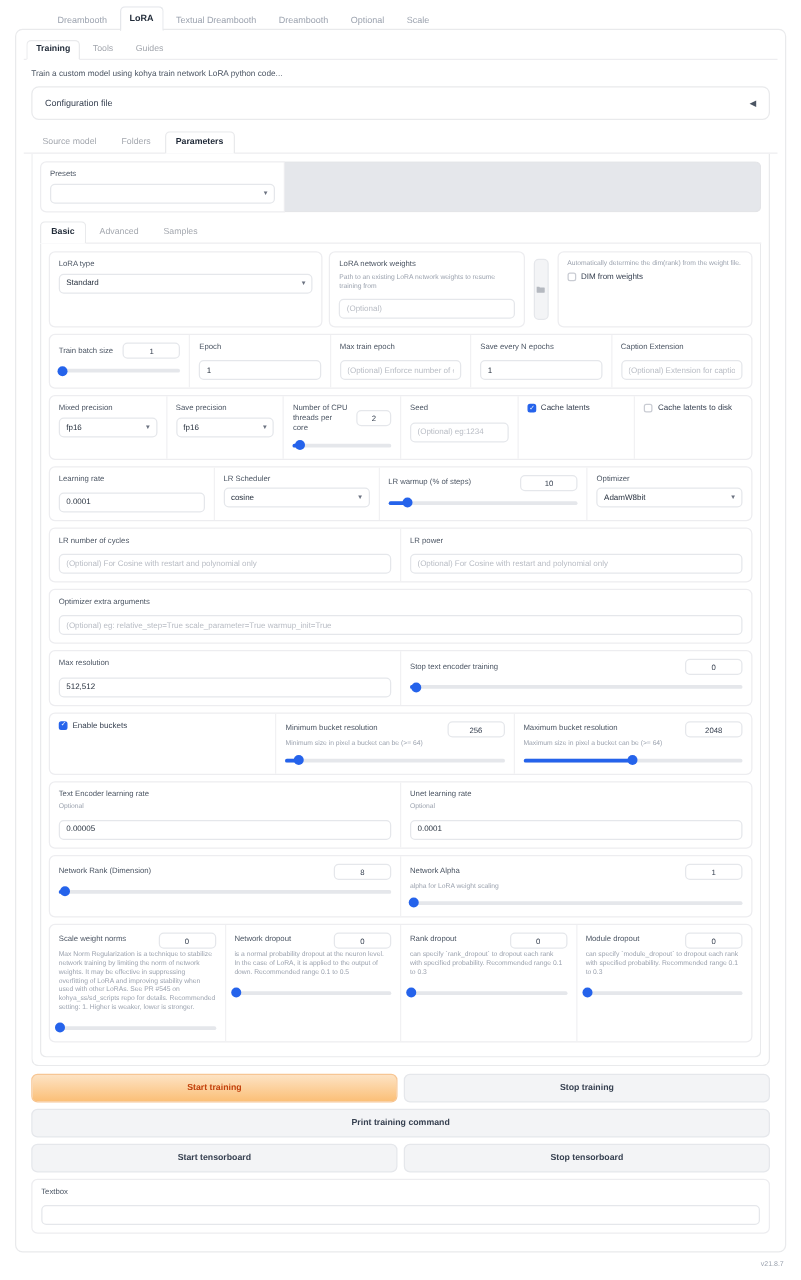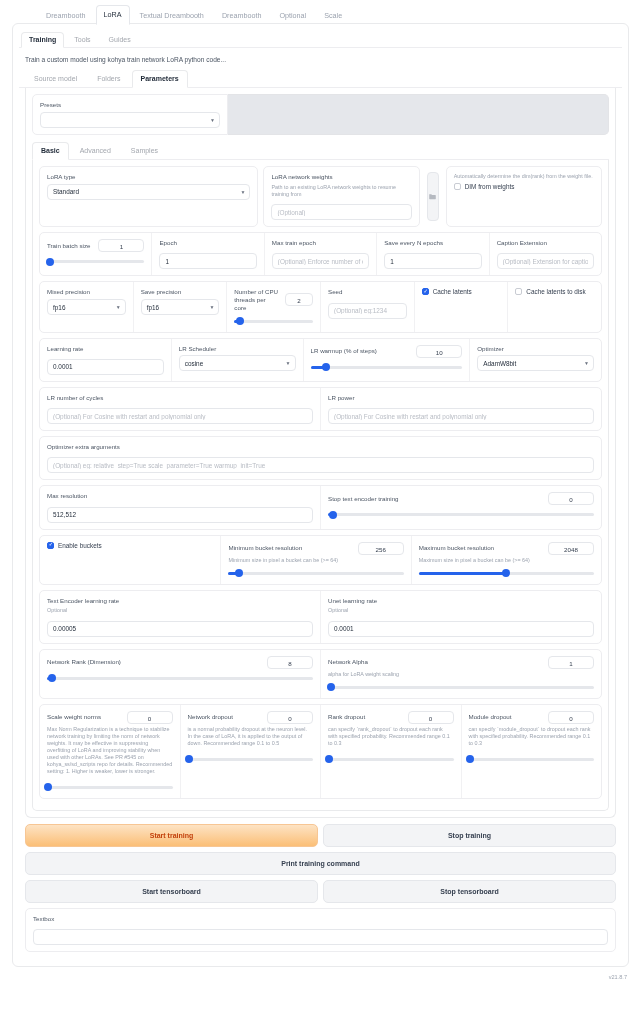--- a/index.html
+++ b/index.html
@@ -18,21 +18,21 @@
     display: flex; align-items: flex-end; gap: 2px;
     padding: 6px 38px 0 38px; height: 24px;
     font-size: 7.2px;
   }
   .toptab {
     padding: 4px 7px 5px 7px; color: #9ca3af; border-radius: 4px 4px 0 0;
     border: 1px solid transparent; border-bottom: none; white-space: nowrap;
     position: relative; top: 1px;
   }
   .toptab.active {
-    color: #1f2937; font-weight: normal; background: #fff;
+    color: #1f2937; font-weight: bold; background: #fff;
     border-color: #e5e7eb; border-bottom: 1px solid #fff; z-index: 3;
   }
   .toppanel {
     margin: 0 12px; border: 1px solid #e9eaec; border-radius: 6px;
     background: #fff; padding: 5px 6px 8px 6px; position: relative; top:-1px;
   }
 
   
   .subtabs { display:flex; gap:2px; font-size:7px; padding: 2px 2px 0 2px;
              border-bottom: 1px solid #ededf0; margin-bottom: 6px; }
@@ -163,20 +163,24 @@
   <div class="toppanel">
 
     <div class="subtabs">
       <div class="subtab active">Training</div>
       <div class="subtab">Tools</div>
       <div class="subtab">Guides</div>
     </div>
 
     <div class="descline">Train a custom model using kohya train network LoRA python code...</div>
 
+    <div class="accordion">
+      <span>Configuration file</span>
+      <span class="acc-caret">◀</span>
+    </div>
 
     <div class="ptabs">
       <div class="ptab">Source model</div>
       <div class="ptab">Folders</div>
       <div class="ptab active">Parameters</div>
     </div>
 
     <div class="pbody">
 
       <div class="presetrow">

